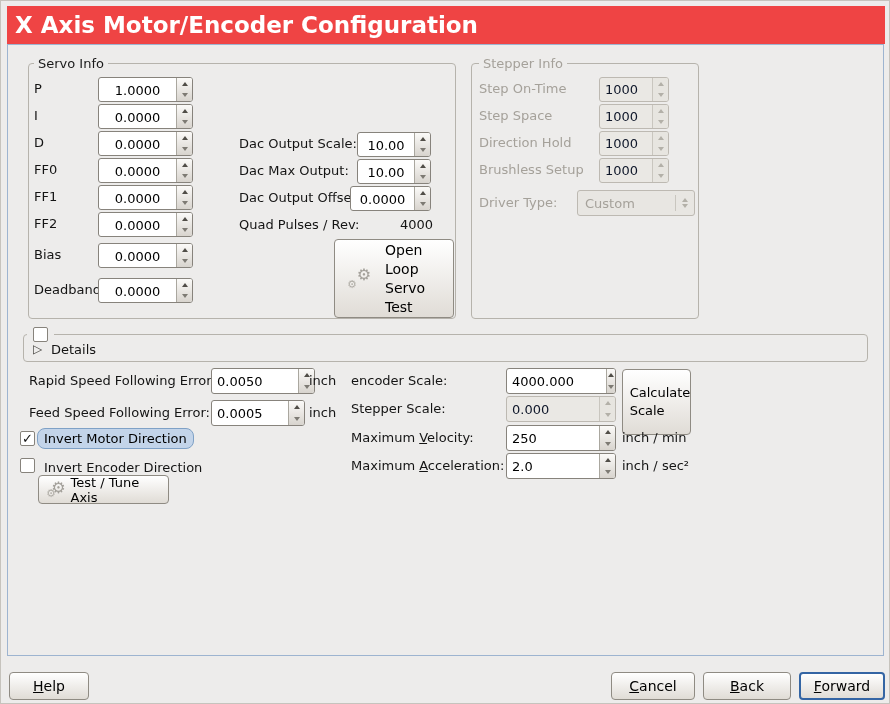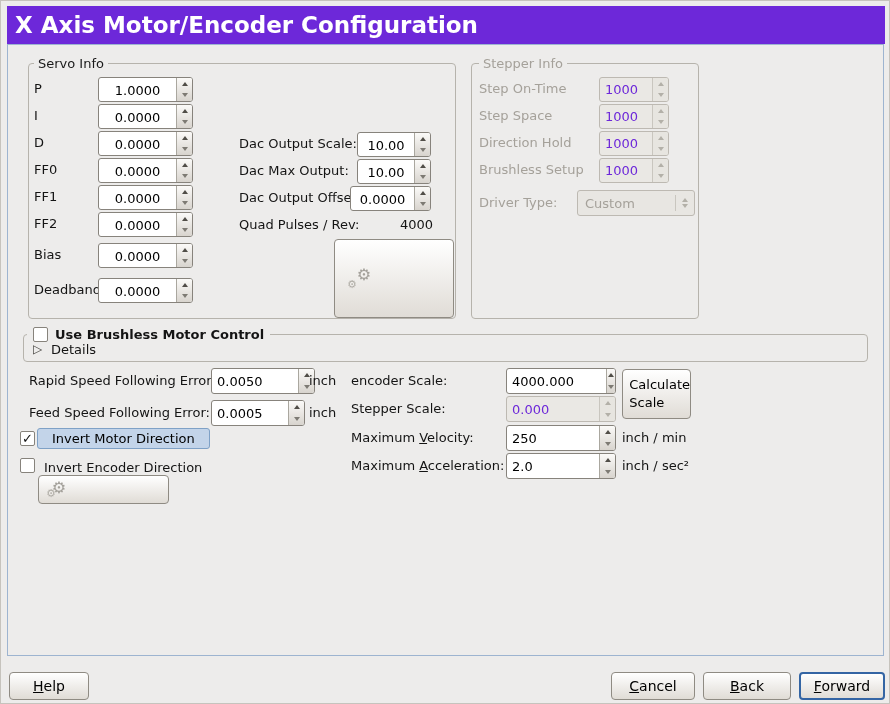--- a/index.html
+++ b/index.html
@@ -8,21 +8,21 @@
     font-family: "DejaVu Sans", "Liberation Sans", sans-serif;
     background:#edeceb;
     position:relative;
     border:1px solid #c6c3bd;
     overflow:hidden;
   }
   .abs { position:absolute; }
   
   .titlebar {
     position:absolute; left:6px; top:5px; width:878px; height:38px;
-    background:#6d28d9; color:#ffffff;
+    background:#ef4444; color:#ffffff;
     font-size:23px; font-weight:bold;
     display:flex; align-items:center; padding-left:8px;
   }
   
   .content-panel {
     position:absolute; left:6px; top:43px; width:877px; height:612px;
     border:1px solid #9db4d0; background:#edeceb;
   }
   
   .frame { position:absolute; border:1px solid #b6b3ac; border-radius:4px; }
@@ -38,21 +38,21 @@
     position:absolute; display:flex; background:#ffffff;
     border:1px solid #87837c; border-radius:3px; overflow:hidden;
   }
   .spin .val { flex:1; display:flex; align-items:center; font-size:13px; color:#000; padding:0 5px; white-space:nowrap; }
   .spin.center .val { justify-content:center; padding:12px 2px; }
   .spin .sbcol { width:16px; display:flex; flex-direction:column; border-left:1px solid #aaa79f; background:linear-gradient(#fbfaf8,#d8d4ce); }
   .spin .sb { flex:1; display:flex; align-items:center; justify-content:center; }
   .spin .sb.up::after { content:""; width:0; height:0; border:3.5px solid transparent; border-top:none; border-bottom:4.5px solid #504d47; }
   .spin .sb.dn::after { content:""; width:0; height:0; border:3.5px solid transparent; border-bottom:none; border-top:4.5px solid #7d7a73; }
   .spin.dis { background:#eae8e4; border-color:#bdb9b2; }
-  .spin.dis .val { color:#6d28d9; }
+  .spin.dis .val { color:#0f172a; }
   .spin.dis .sbcol { background:#e7e5e0; border-left-color:#c9c6bf; }
   .spin.dis .sb.up::after { border-bottom-color:#b3b0a8; }
   .spin.dis .sb.dn::after { border-top-color:#b3b0a8; }
   
   .btn {
     position:absolute; display:flex; align-items:center; justify-content:center;
     background:linear-gradient(#ffffff,#e0dcd6);
     border:1px solid #8f8b83; border-radius:4px;
     font-size:14px; color:#000;
   }
@@ -60,22 +60,22 @@
   .multiline { white-space:pre-line; text-align:left; font-size:14px; line-height:19px; }
   
   .checkbox {
     position:absolute; width:15px; height:15px; background:#ffffff;
     border:1px solid #87837c; border-radius:2px;
     display:flex; align-items:center; justify-content:center;
   }
   .checkbox .mark { font-size:13px; font-weight:bold; color:#111; line-height:1; margin-top:-1px; }
   
   .hl {
-    position:absolute; background:#c3d4e9; border:1px solid #7fa1c6; border-radius:3px;
-    font-size:13px; color:#000; padding:2px 14px; white-space:nowrap;
+    position:absolute; background:#c3d4e9; border:1px solid #7fa1c6; border-radius:8px;
+    font-size:13px; color:#000; padding:2px 6px; white-space:nowrap;
   }
   
   .combo {
     position:absolute; display:flex; align-items:center;
     background:#e8e6e2; border:1px solid #bdb9b2; border-radius:3px;
   }
   .combo .cval { flex:1; font-size:13px; color:#a5a19a; padding:0 7px; }
   .combo .csep { width:1px; height:70%; background:#c9c6bf; }
   .combo .carr { width:18px; display:flex; flex-direction:column; align-items:center; justify-content:center; gap:2px; }
   .combo .carr::before { content:""; width:0; height:0; border:3px solid transparent; border-top:none; border-bottom:4px solid #b3b0a8; }
@@ -189,20 +189,24 @@
       <div class="sb up"></div>
       <div class="sb dn"></div>
     </div>
 </div>
 
 <div class="btn" style="left:333px;top:238px;width:120px;height:79px;justify-content:flex-start;padding-left:12px;">
   <span class="gears">
     <span class="gear-big">⚙</span>
     <span class="gear-small">⚙</span>
   </span>
+  <span class="multiline" style="margin-left:14px;">Open
+Loop
+Servo
+Test</span>
 </div>
 
 <div class="frame" style="left:470px;top:62px;width:228px;height:256px;"></div>
 <div class="legend dis" style="left:478px;top:55px;">Stepper Info</div>
 
 <div class="lbl dis" style="left:478px;top:80px;">Step On-Time</div>
 <div class="lbl dis" style="left:478px;top:107px;">Step Space</div>
 <div class="lbl dis" style="left:478px;top:126px;margin-top:8px;">Direction Hold</div>
 <div class="lbl dis" style="left:478px;top:161px;">Brushless Setup</div>
 <div class="lbl dis" style="left:478px;top:194px;">Driver Type:</div>
@@ -238,21 +242,20 @@
 
 <div class="combo" style="left:576px;top:189px;width:118px;height:26px;">
   <div class="cval">Custom</div>
   <div class="csep"></div>
   <div class="carr"></div>
 </div>
 
 <div class="frame" style="left:22px;top:333px;width:845px;height:28px;"></div>
 <div class="abs" style="left:26px;top:324px;display:flex;align-items:center;background:#edeceb;padding:0 6px;height:18px;">
   <span class="checkbox" style="position:static;"></span>
-  <span class="lbl bold" style="position:static;margin-left:7px;">Use Brushless Motor Control</span>
 </div>
 <span class="expander-icon" style="left:32px;top:341px;">▷</span>
 <div class="lbl" style="left:50px;top:341px;">Details</div>
 
 <div class="lbl" style="left:28px;top:372px;">Rapid Speed Following Error:</div>
 <div class="spin" style="left:210px;top:367px;width:104px;height:26px;">
   <div class="val">0.0050</div>
   <div class="sbcol">
       <div class="sb up"></div>
       <div class="sb dn"></div>
@@ -276,31 +279,32 @@
 <div class="hl" style="left:36px;top:427px;">Invert Motor Direction</div>
 
 <span class="checkbox" style="left:19px;top:457px;"></span>
 <div class="lbl" style="left:43px;top:459px;">Invert Encoder Direction</div>
 
 <div class="btn" style="left:37px;top:474px;width:131px;height:29px;justify-content:flex-start;padding-left:7px;">
   <span class="gears" style="width:20px;height:20px;">
     <span class="gear-big">⚙</span>
     <span class="gear-small">⚙</span>
   </span>
+  <span style="margin-left:5px;font-size:13px;">Test / Tune Axis</span>
 </div>
 
 <div class="lbl" style="left:350px;top:372px;">encoder Scale:</div>
 <div class="spin" style="left:505px;top:367px;width:110px;height:26px;gap:27px;">
   <div class="val">4000.000</div>
   <div class="sbcol">
       <div class="sb up"></div>
       <div class="sb dn"></div>
     </div>
 </div>
-<div class="btn" style="left:621px;top:368px;width:69px;height:50px;justify-content:flex-end;padding-left:7px;">
+<div class="btn" style="left:621px;top:368px;width:69px;height:66px;justify-content:center;padding-left:7px;">
   <span class="multiline" style="font-size:13px;line-height:18px;">Calculate
 Scale</span>
 </div>
 
 <div class="lbl" style="left:350px;top:400px;">Stepper Scale:</div>
 <div class="spin dis" style="left:505px;top:395px;width:110px;height:26px;">
   <div class="val">0.000</div>
   <div class="sbcol">
       <div class="sb up"></div>
       <div class="sb dn"></div>

